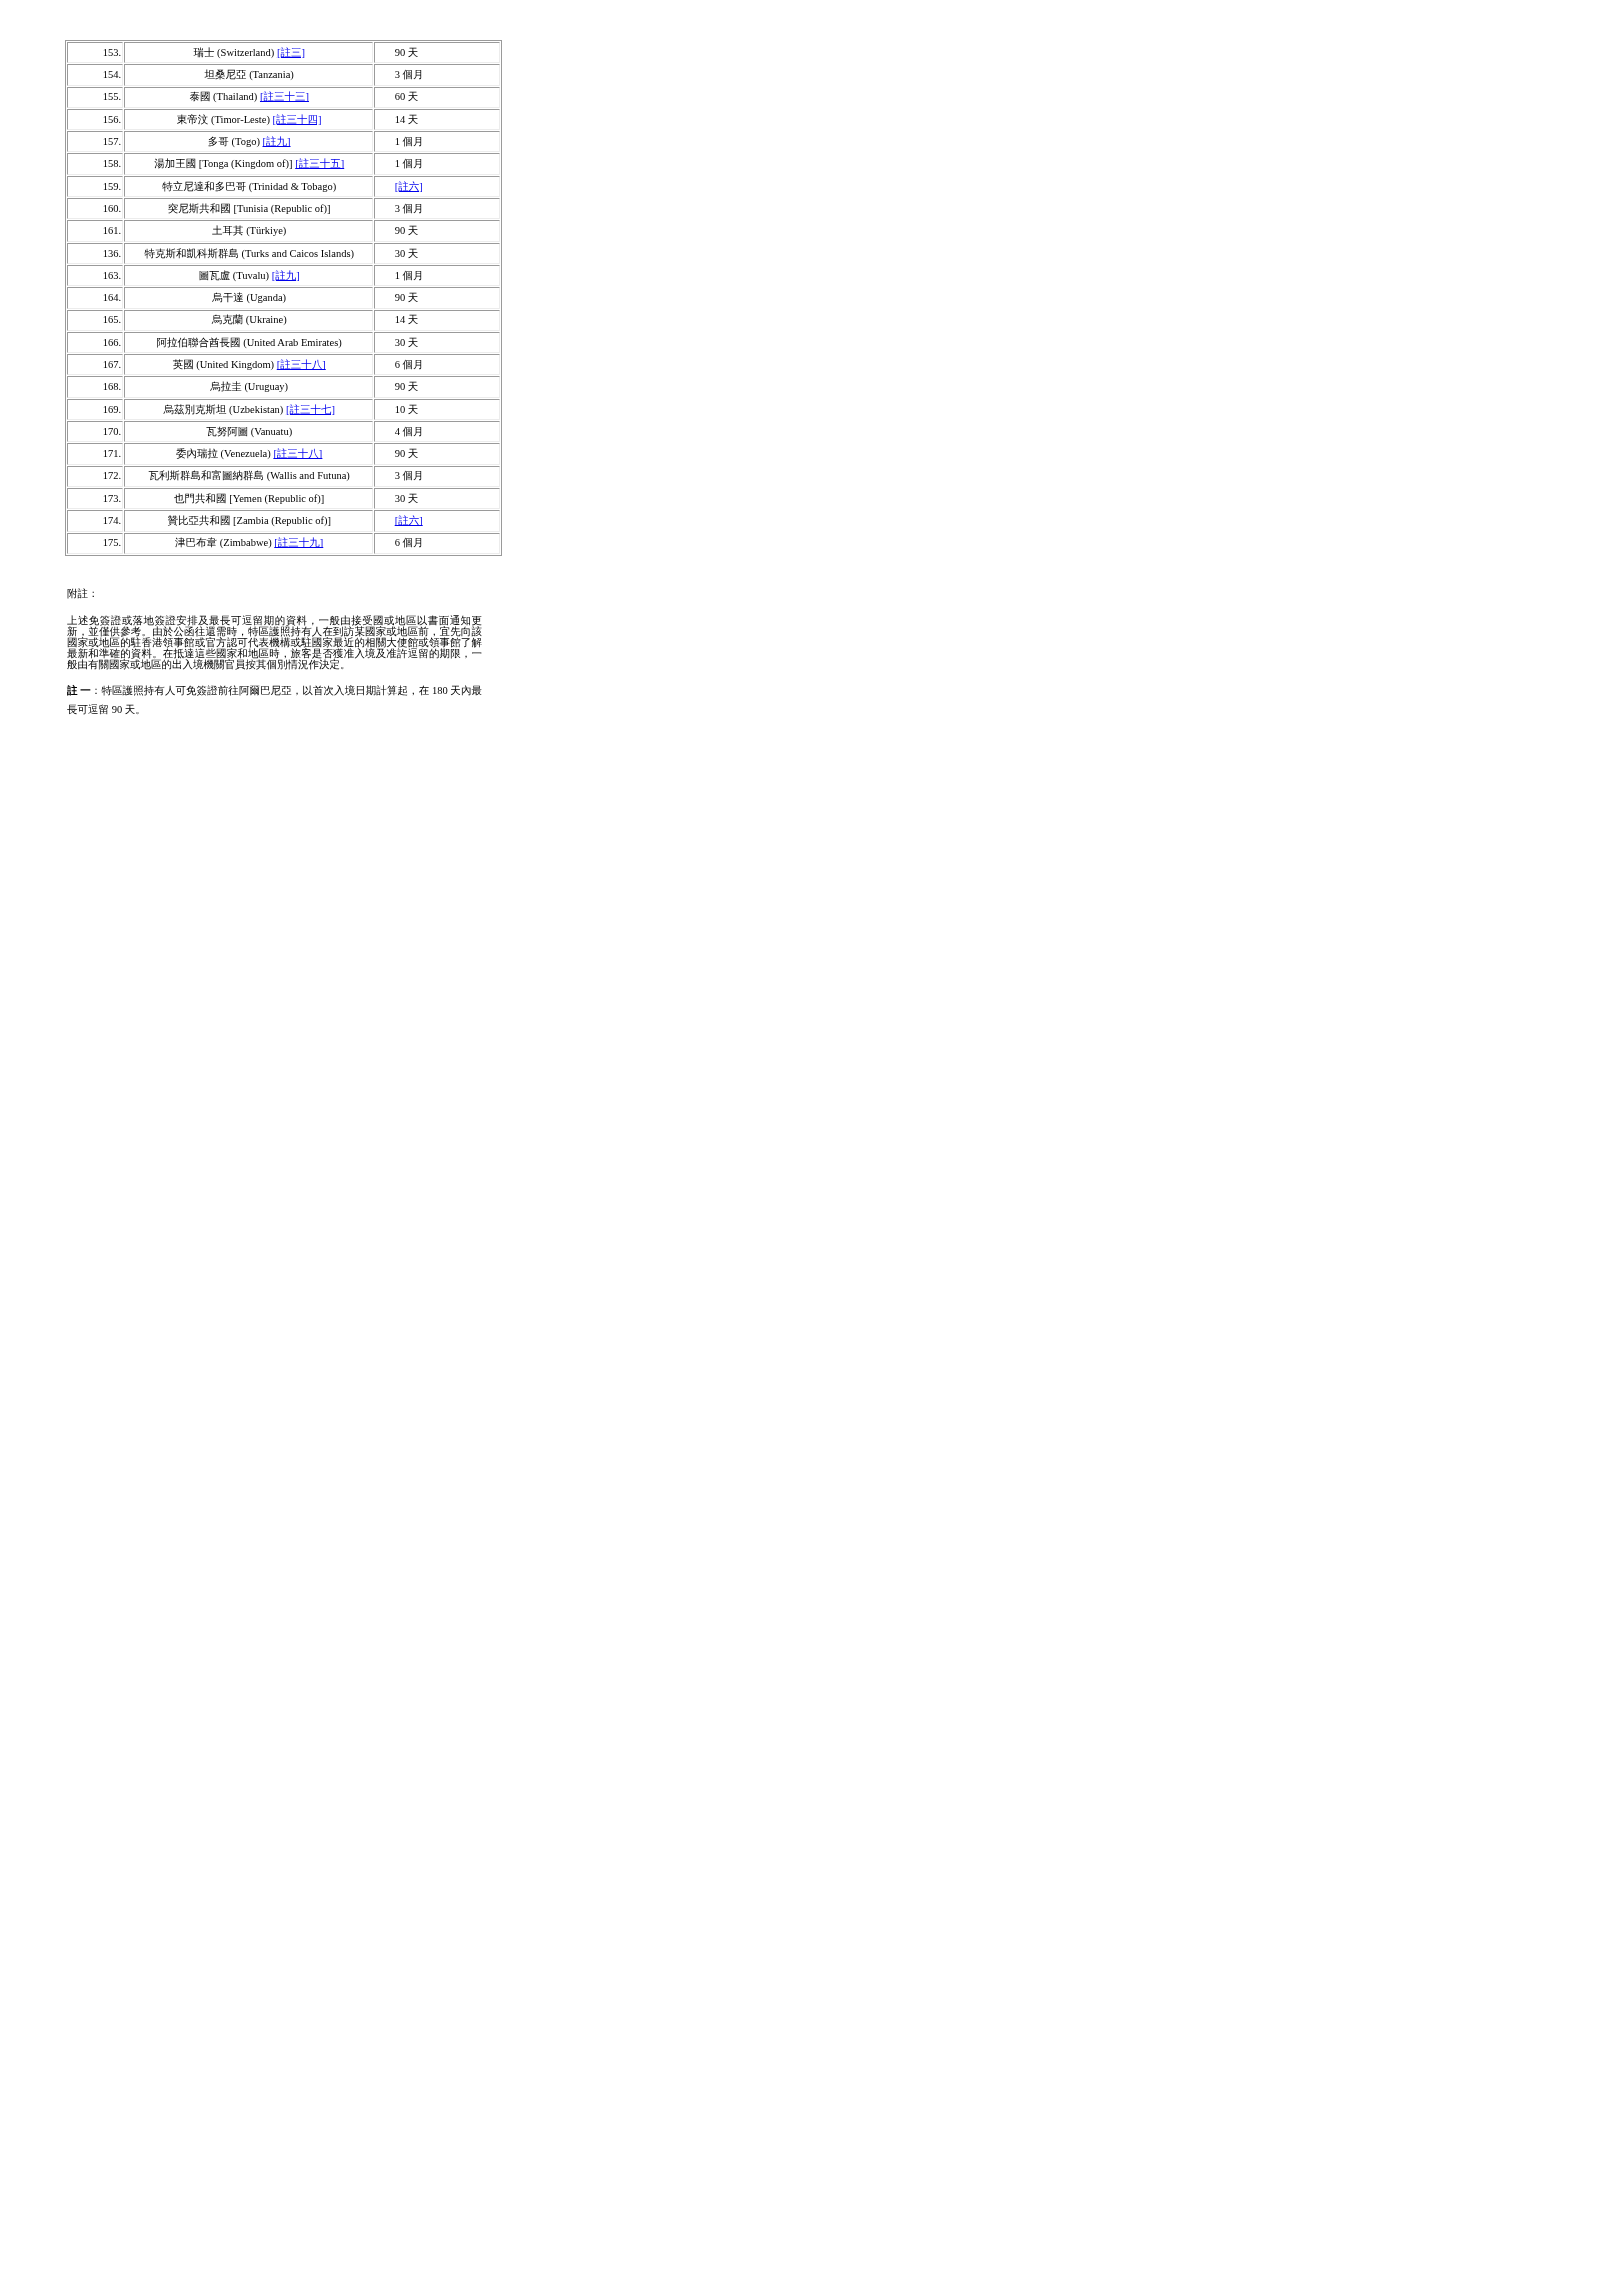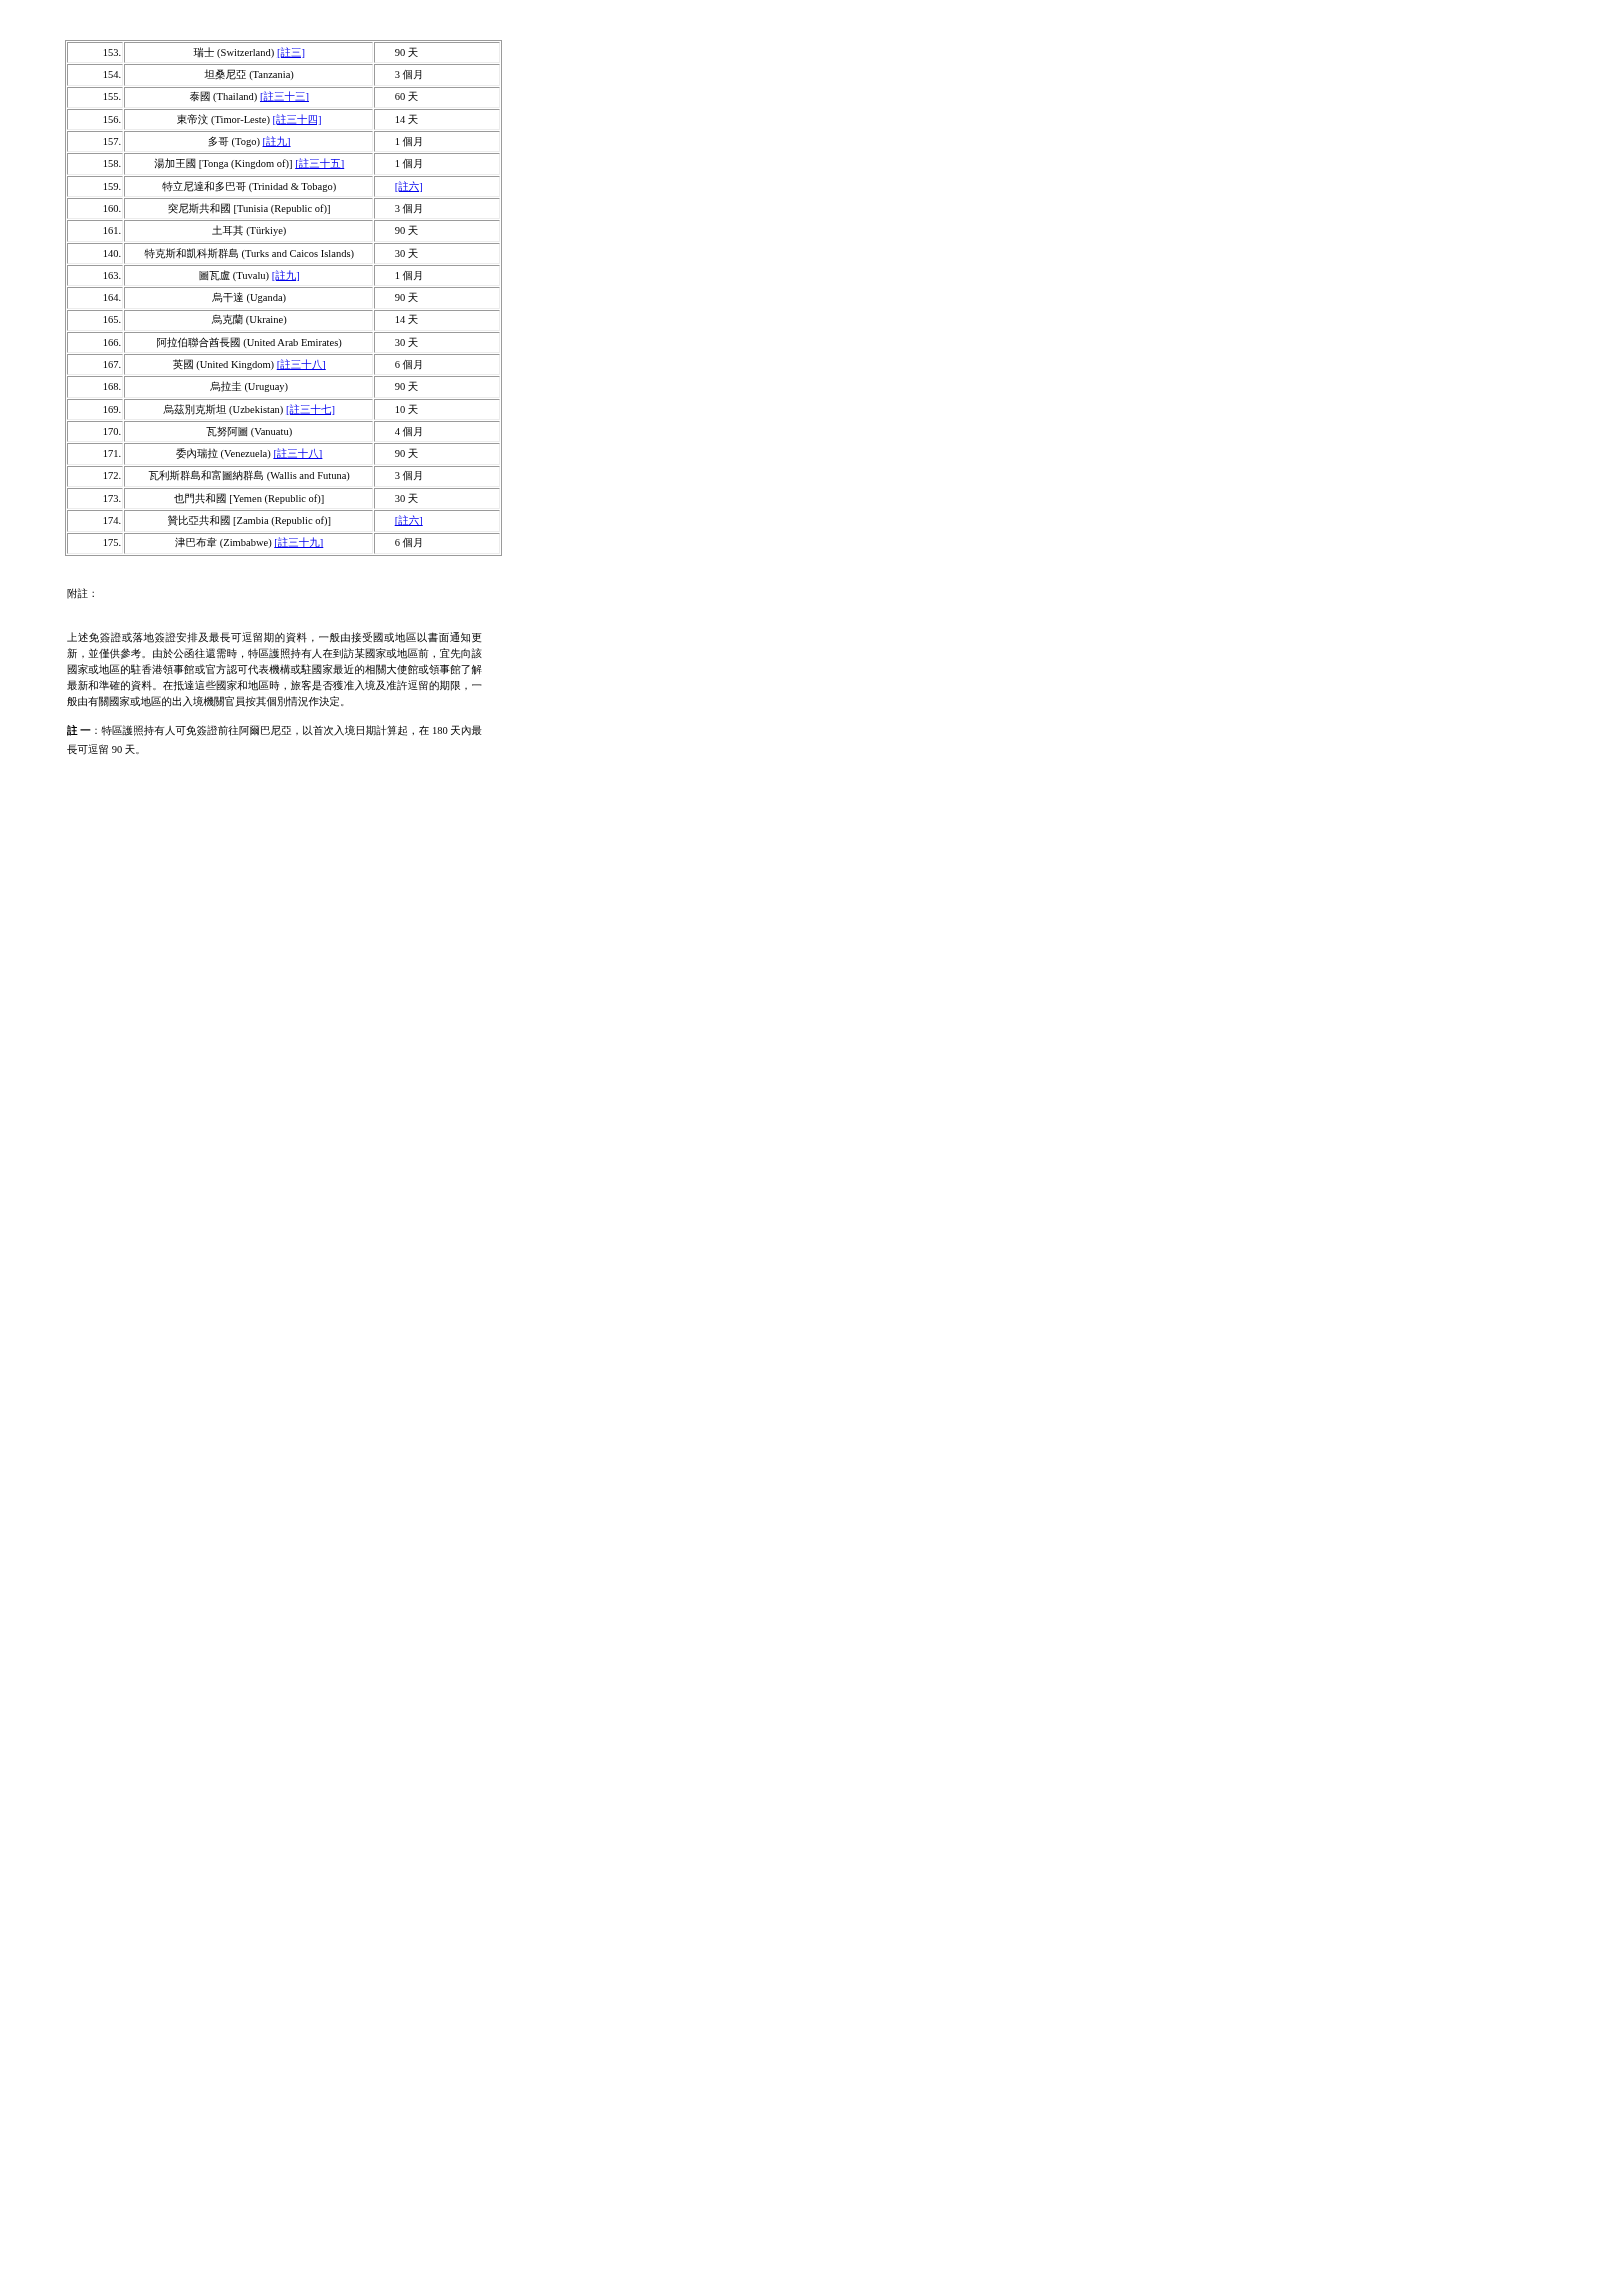--- a/index.html
+++ b/index.html
@@ -62,22 +62,22 @@
   .notes {
     margin-left: 67px;
     width: 415px;
     font-size: 10.5px;
   }
   .notes-heading {
     margin-top: 28px;
     line-height: 19.5px;
   }
   .notes-intro {
-    margin-top: 27px;
-    line-height: 16px;
+    margin-top: 12px;
+    line-height: 11px;
     text-align: justify;
     text-justify: inter-ideograph;
   }
   .note-item {
     margin-top: 0px;
     line-height: 19.5px;
     text-align: justify;
     text-justify: inter-ideograph;
   }
   .note-item b {
@@ -130,21 +130,21 @@
           <td class="col-num">160.</td>
           <td class="col-country">突尼斯共和國 [Tunisia (Republic of)]</td>
           <td class="col-stay">3 個月</td>
         </tr>
         <tr>
           <td class="col-num">161.</td>
           <td class="col-country">土耳其 (Türkiye)</td>
           <td class="col-stay">90 天</td>
         </tr>
         <tr>
-          <td class="col-num">140.</td>
+          <td class="col-num">136.</td>
           <td class="col-country">特克斯和凱科斯群島 (Turks and Caicos Islands)</td>
           <td class="col-stay">30 天</td>
         </tr>
         <tr>
           <td class="col-num">163.</td>
           <td class="col-country">圖瓦盧 (Tuvalu) <a class="note-link" href="#">[註九]</a></td>
           <td class="col-stay">1 個月</td>
         </tr>
         <tr>
           <td class="col-num">164.</td>

